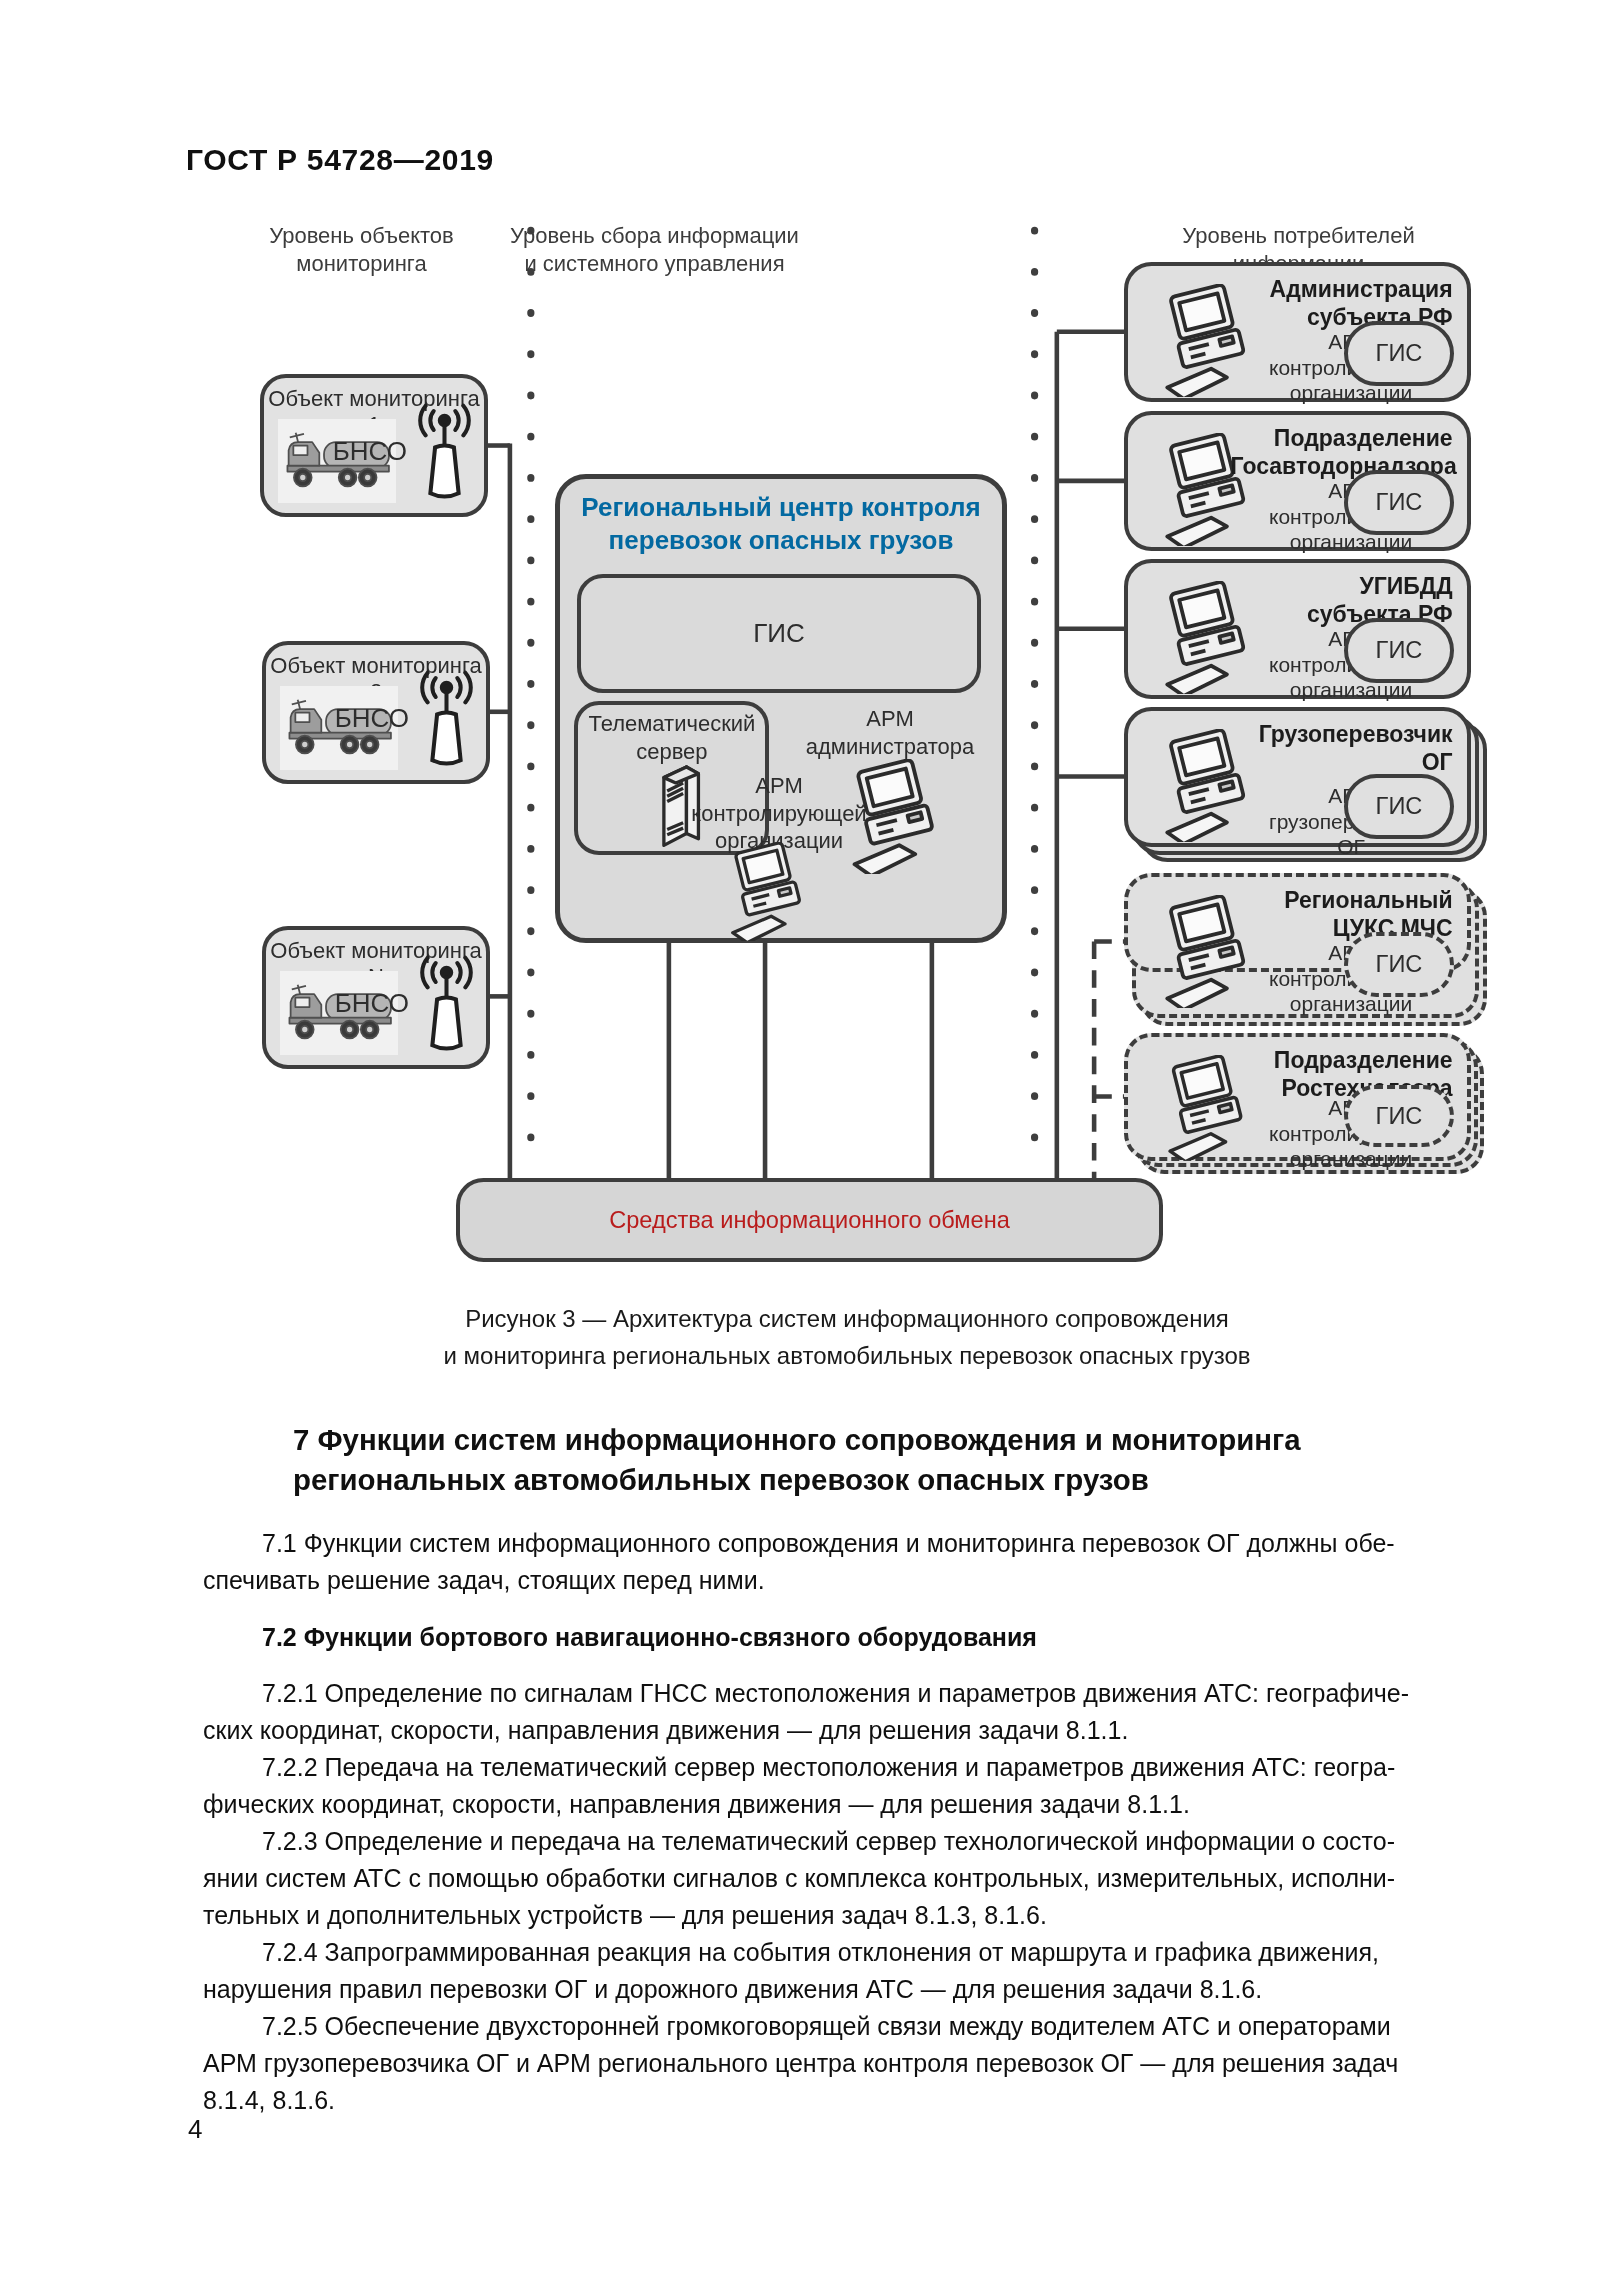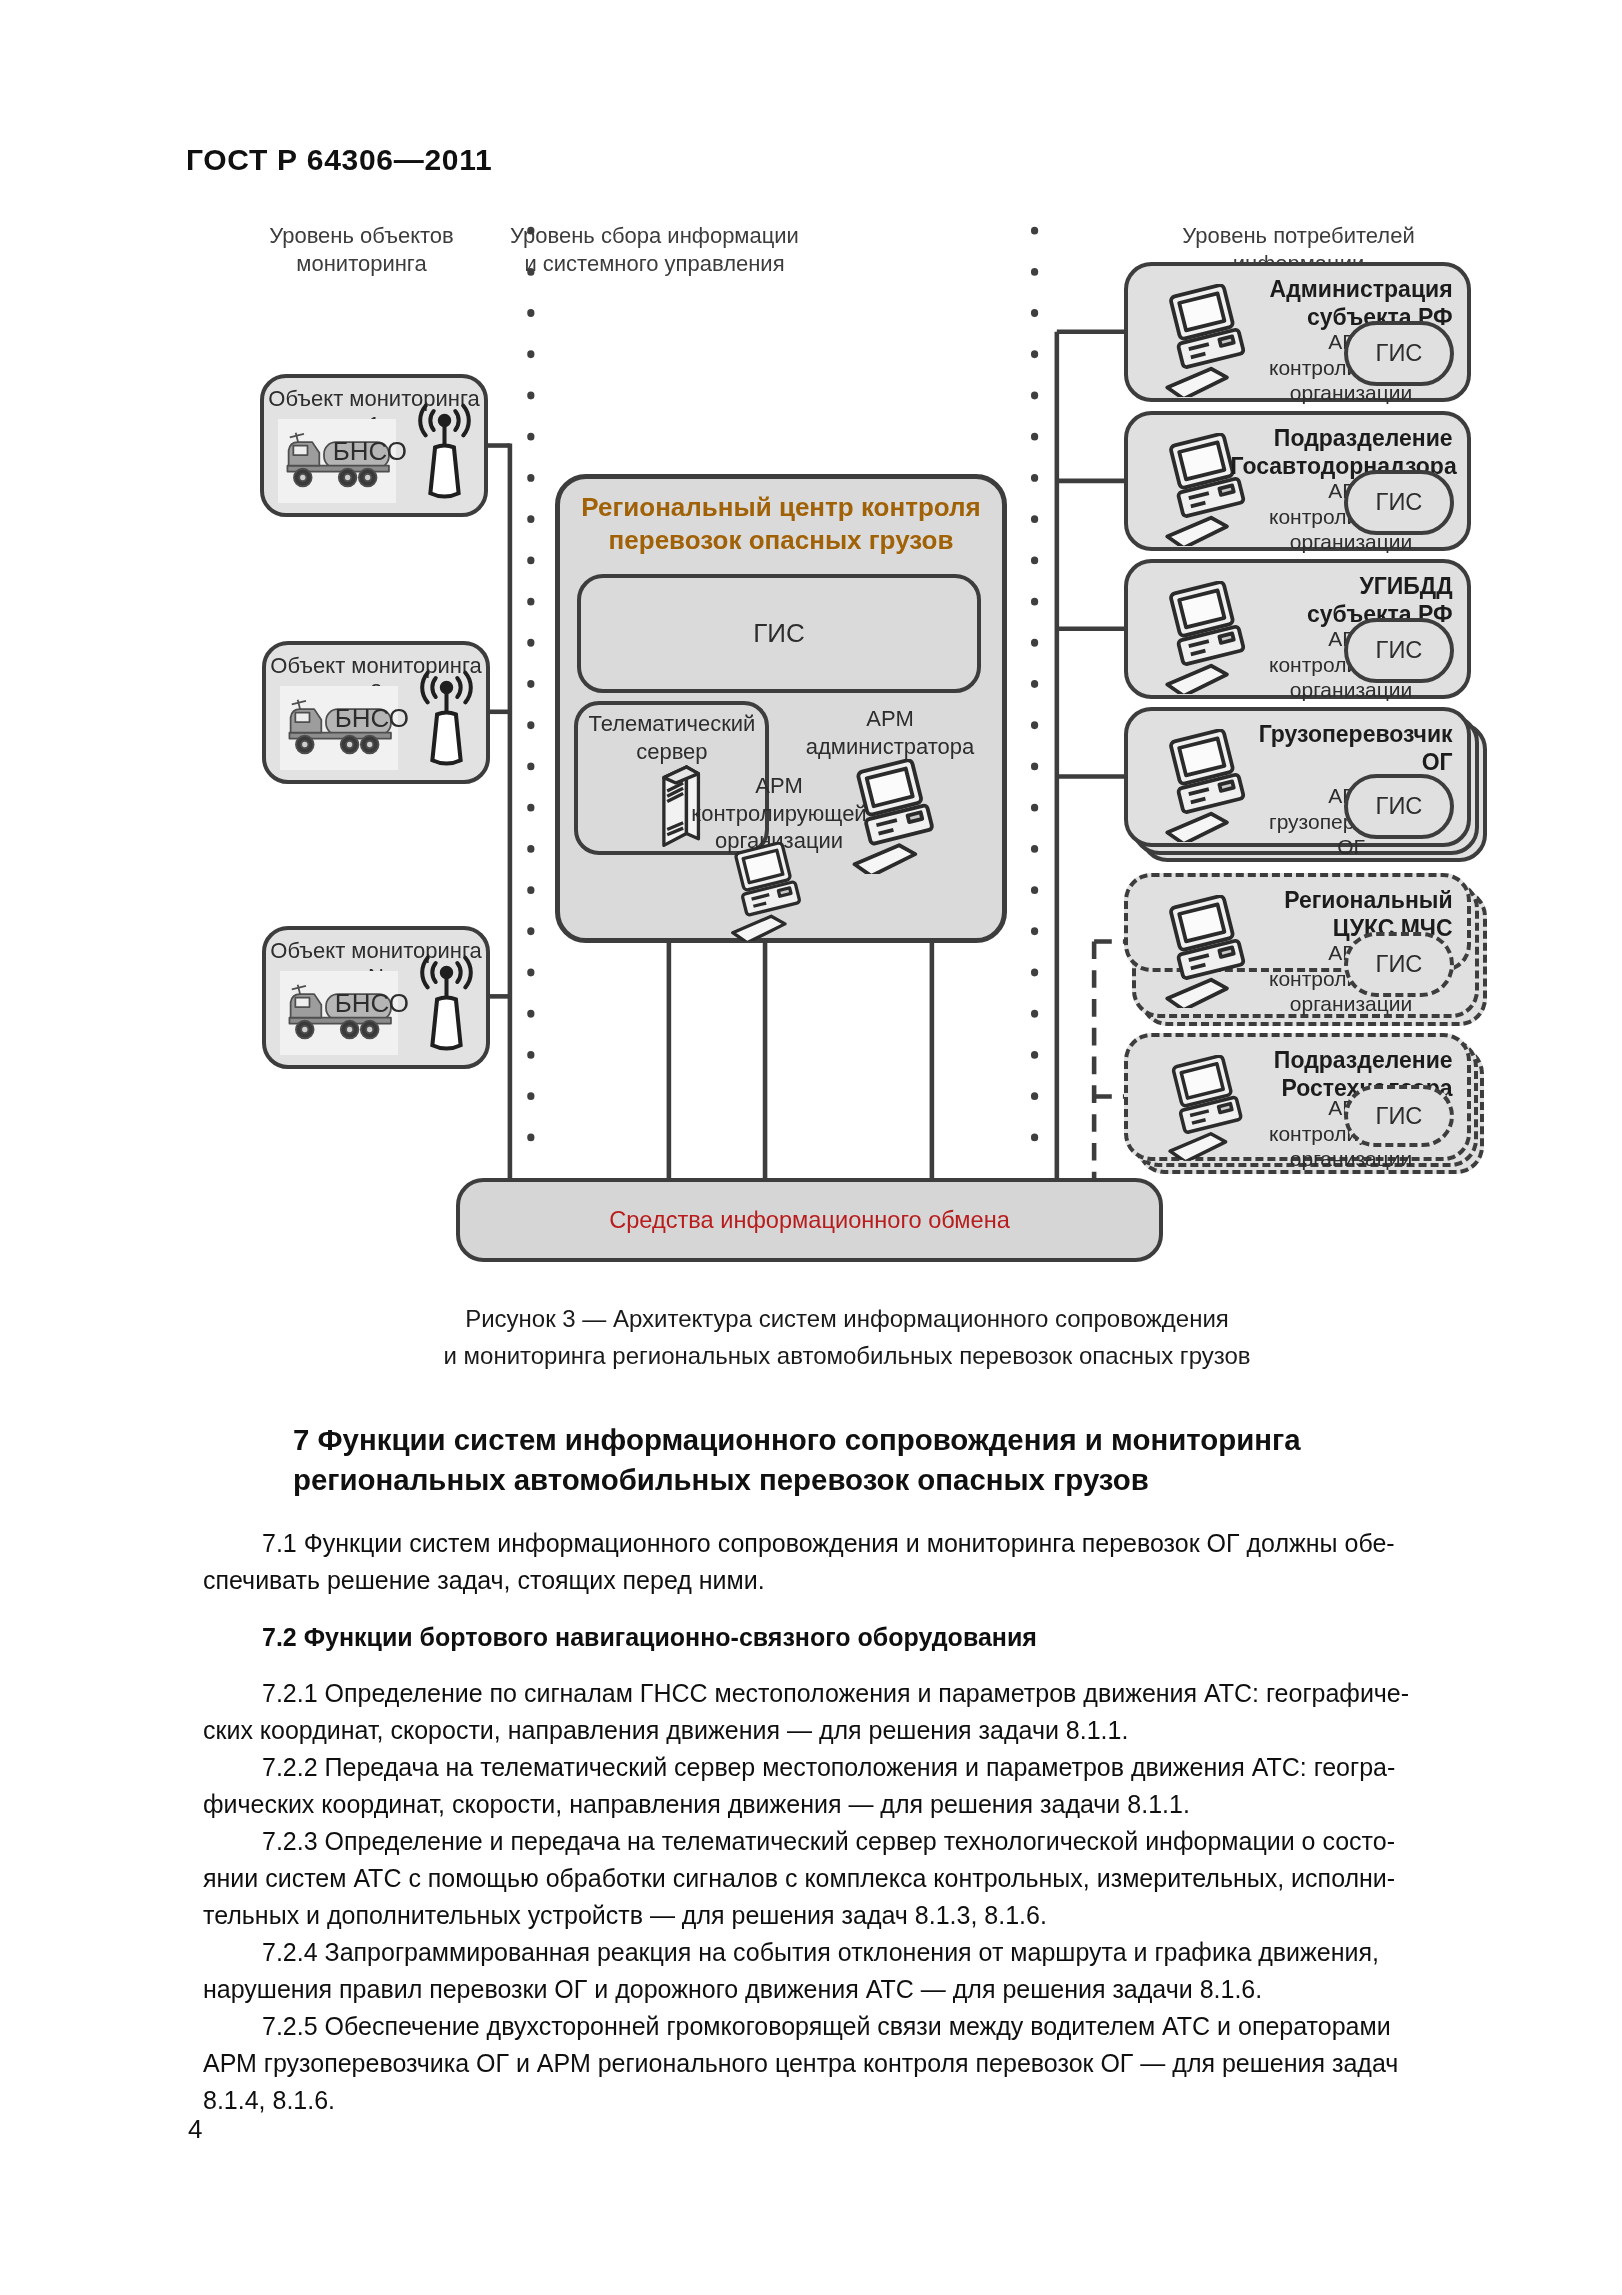--- a/index.html
+++ b/index.html
@@ -13,21 +13,21 @@
   .dbox{position:absolute;background:#e2e2e2;border:4.6px solid #3d3d3d;border-radius:26px;box-sizing:border-box;}
   .obox-title{position:absolute;left:0;right:0;top:7.9px;text-align:center;font-size:22px;color:#2d2d2d;}
   .truckimg{position:absolute;left:14.4px;top:41px;width:118px;height:84px;background:#f1f1f1;}
   .truckimg svg{width:100%;height:100%;}
   .bnso{position:absolute;right:77px;top:58px;font-size:26px;color:#2d2d2d;}
   .obj-ant{position:absolute;right:5.2px;top:25px;width:69px;height:101px;}
   
   .center-box{position:absolute;left:555px;top:474px;width:452px;height:469px;background:#dadada;
               border:5.2px solid #3d3d3d;border-radius:31px;box-sizing:border-box;}
   .center-title{position:absolute;left:0;right:0;top:11.8px;text-align:center;font-weight:bold;
-                font-size:26px;line-height:33px;color:#a16207;}
+                font-size:26px;line-height:33px;color:#0369a1;}
   .gis-big{position:absolute;left:17px;top:95px;width:404px;height:119px;border:4.6px solid #3d3d3d;
            border-radius:26px;box-sizing:border-box;background:#dadada;
            display:flex;align-items:center;justify-content:center;font-size:26px;color:#2d2d2d;}
   .srv-box{position:absolute;left:14.4px;top:222px;width:195px;height:154px;border:4.6px solid #3d3d3d;
            border-radius:25px;box-sizing:border-box;background:#dadada;}
   .srv-label{position:absolute;left:0;right:0;top:5.2px;text-align:center;font-size:22px;line-height:27.5px;color:#2d2d2d;}
   .srv-icon{position:absolute;left:62px;top:58px;width:77px;height:93px;}
   .adm-label{position:absolute;left:222px;top:226px;width:216px;text-align:center;font-size:22px;line-height:27.5px;color:#2d2d2d;}
   .adm-pc{position:absolute;left:275px;top:280px;width:121px;height:115px;}
   .ctl-label{position:absolute;left:108px;top:293px;width:222px;text-align:center;font-size:22px;line-height:27.5px;color:#2d2d2d;}
@@ -146,21 +146,21 @@
       <line x1="1615" y1="1187" x2="1722" y2="1187"></line>
     </g>
     <g stroke="#3d3d3d" stroke-width="7" fill="none" stroke-dasharray="27 17">
 
       <line x1="1672" y1="1439" x2="1672" y2="1803"></line>
       <line x1="1672" y1="1439" x2="1722" y2="1439"></line>
       <line x1="1672" y1="1676" x2="1722" y2="1676"></line>
     </g>
   </svg>
 
-  <div class="doc-num">ГОСТ Р 64306—2011</div>
+  <div class="doc-num">ГОСТ Р 54728—2019</div>
 
   <div class="lvl" style="left:211px;top:222px;width:301px;">Уровень объектов мониторинга</div>
   <div class="lvl" style="left:504px;top:222px;width:301px;">
     <div>Уровень сбора информации</div>
     <div>и системного управления</div>
   </div>
   <div class="lvl" style="left:1122px;top:222px;width:353px;">Уровень потребителей информации</div>
 
   <div class="dbox" style="left:260px;top:374px;width:228px;height:143px;">
     <div class="obox-title">Объект мониторинга 1</div>

